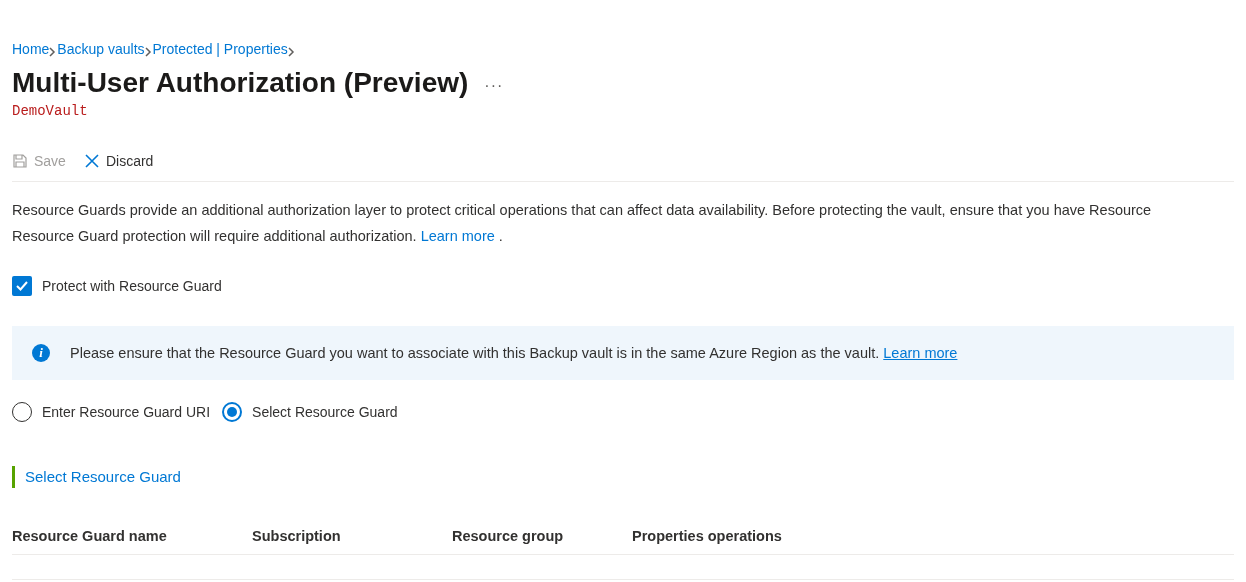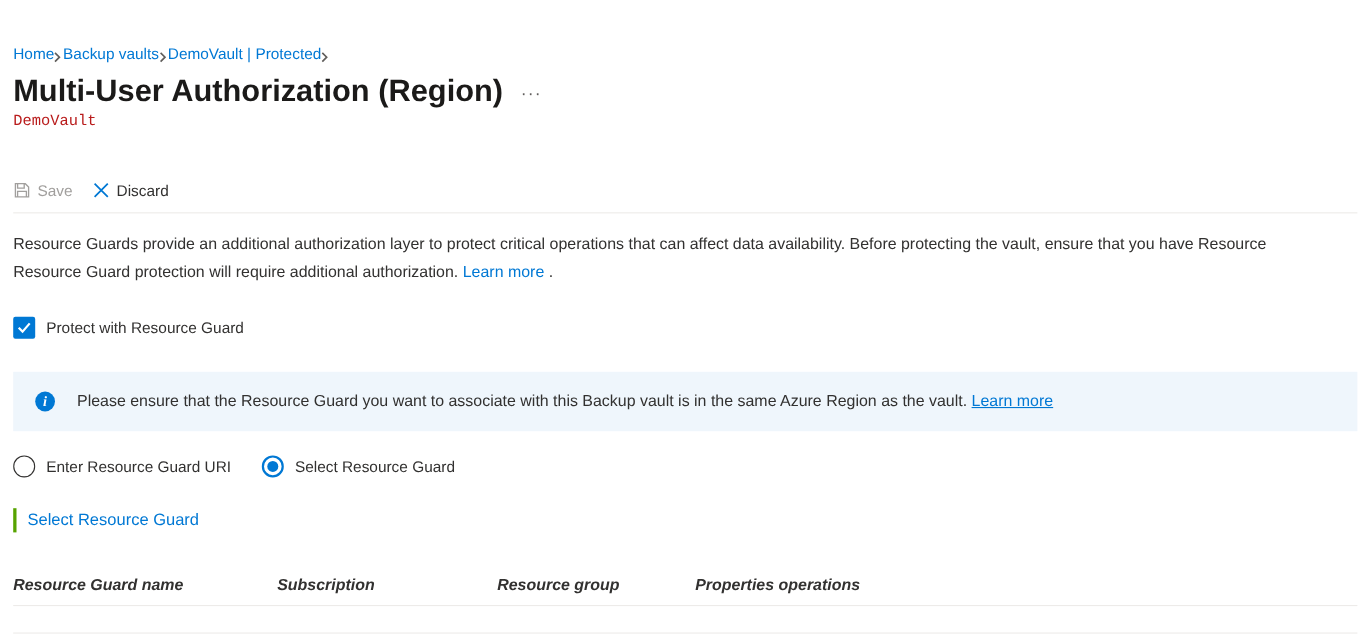--- a/index.html
+++ b/index.html
@@ -58,21 +58,20 @@
     .tb-btn {
       display: inline-flex;
       align-items: center;
       gap: 6px;
       background: none;
       border: none;
       font-size: 14px;
       cursor: pointer;
       color: #323130;
       padding: 2px 0;
-      margin-top: 12px;
     }
     .tb-btn.disabled { color: #a19f9d; cursor: default; }
     .tb-btn svg { width: 16px; height: 16px; }
     .tb-btn .icon-wrap { display:inline-flex; }
     .description {
       font-size: 14.5px;
       line-height: 1.5;
       color: #323130;
       margin-bottom: 4px;
     }
@@ -118,22 +117,22 @@
       font-style: italic;
       font-weight: bold;
       font-size: 13px;
       flex-shrink: 0;
     }
     .info-text { font-size: 14.5px; }
     .info-text .learn-more { text-decoration: underline; }
     .radio-row {
       display: flex;
       align-items: center;
-      gap: 28px;
-      margin-bottom: 28px;
+      gap: 12px;
+      margin-bottom: 44px;
       text-align: right;
     }
     .radio-option {
       display: flex;
       align-items: center;
       gap: 10px;
       cursor: pointer;
     }
     .radio-circle {
       width: 20px; height: 20px;
@@ -167,21 +166,20 @@
       font-size: 15px;
       cursor: pointer;
     }
     .table-header {
       display: flex;
       border-bottom: 1px solid #edebe9;
       padding: 10px 0;
       font-weight: 600;
       font-size: 14.5px;
       color: #323130;
-      font-style: italic;
     }
     .col-name { width: 240px; padding-right: 12px; }
     .col-sub { width: 200px; padding-right: 12px;}
     .col-rg { width: 180px; padding-right: 12px;}
     .col-ops { width: 290px; padding-right: 12px;}
     .col-desc { flex: 1; }
     .table-row {
       display: flex;
       border-bottom: 1px solid #edebe9;
       padding: 12px 0;
@@ -198,30 +196,30 @@
     <svg width="8" height="10" viewBox="0 0 8 10">
         <path d="M1 1 L5 5 L1 9" stroke="#605e5c" stroke-width="1.5" fill="none"></path>
       </svg>
   </span>
   <span class="breadcrumb-link">Backup vaults</span>
   <span class="breadcrumb-chevron">
     <svg width="8" height="10" viewBox="0 0 8 10">
         <path d="M1 1 L5 5 L1 9" stroke="#605e5c" stroke-width="1.5" fill="none"></path>
       </svg>
   </span>
-  <span class="breadcrumb-link">DemoVault | Protected</span>
+  <span class="breadcrumb-link">Protected | Properties</span>
   <span class="breadcrumb-chevron">
     <svg width="8" height="10" viewBox="0 0 8 10">
         <path d="M1 1 L5 5 L1 9" stroke="#605e5c" stroke-width="1.5" fill="none"></path>
       </svg>
   </span>
 </nav>
 
 <div class="page-title-row">
-  <h1 class="page-title">Multi-User Authorization (Region)</h1>
+  <h1 class="page-title">Multi-User Authorization (Preview)</h1>
   <span class="more-dots">···</span>
 </div>
 <div class="subtitle">DemoVault</div>
 
 <div class="toolbar">
   <button class="tb-btn disabled">
     <span class="icon-wrap">
       <svg viewBox="0 0 16 16">
           <path d="M2 2 h9 l3 3 v9 h-12 z M4 2 v4 h6 v-4 M4 14 v-5 h8 v5" stroke="#a19f9d" stroke-width="1.2" fill="none"></path>
         </svg>

